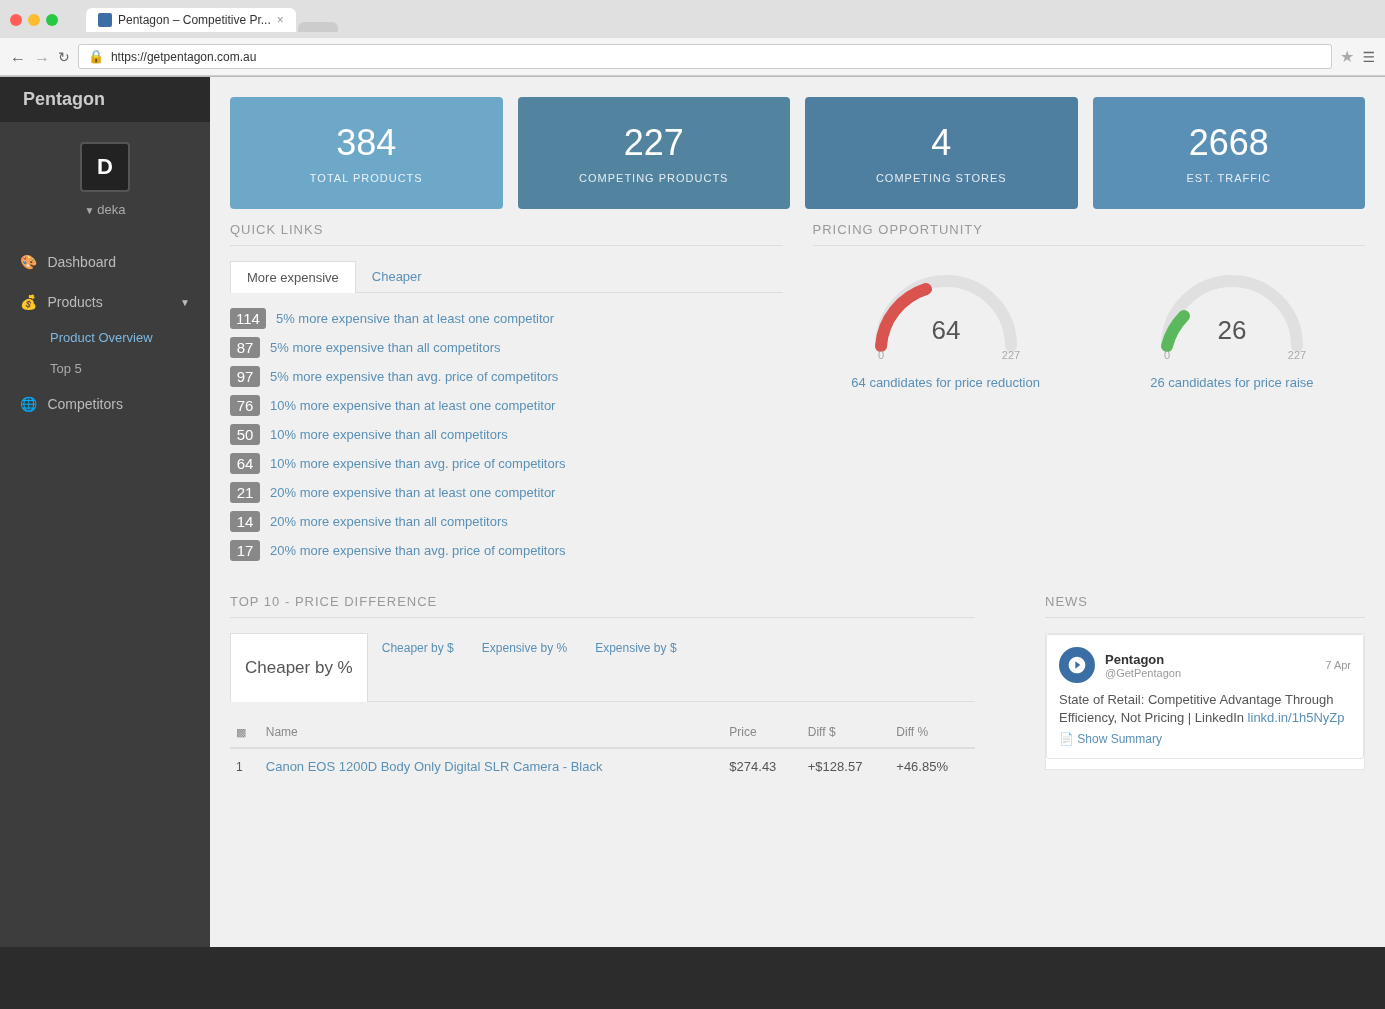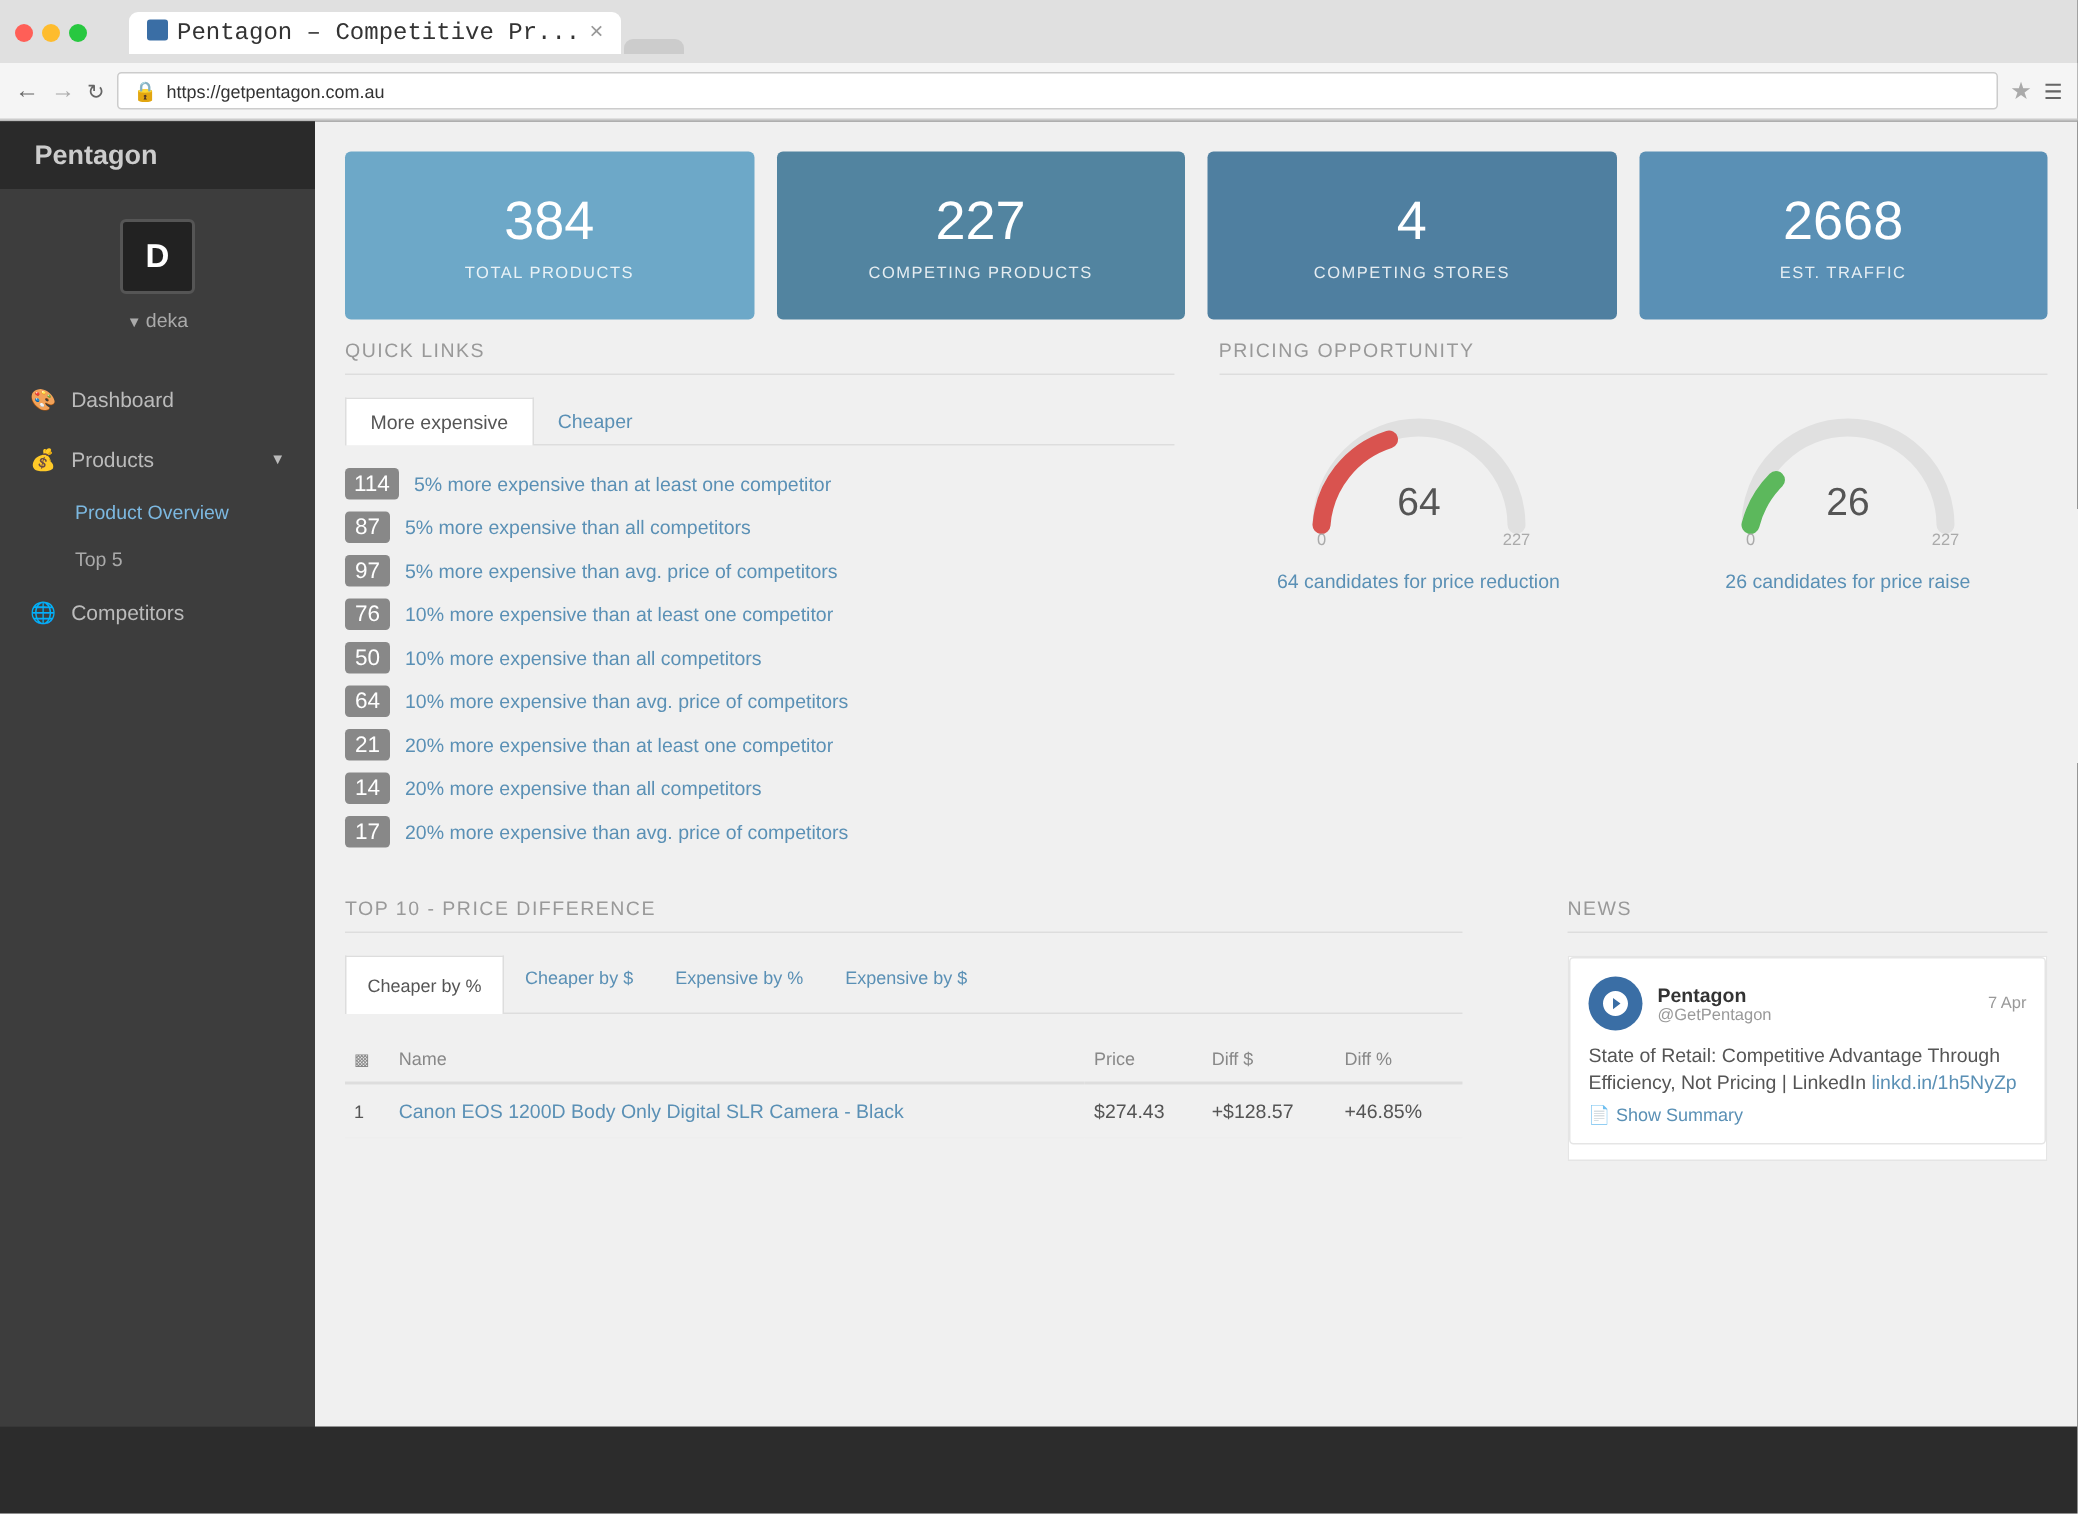--- a/index.html
+++ b/index.html
@@ -53,21 +53,21 @@
     .gauge-container { text-align: center; flex: 1; }
     .gauge-label { color: #5a90b5; font-size: 13px; margin-top: 10px; cursor: pointer; }
 
     
     .bottom-section { display: flex; gap: 30px; margin-top: 25px; }
     .bottom-left { flex: 1; min-width: 0; }
     .bottom-right { width: 320px; flex-shrink: 0; margin-left: 40px; }
 
     
     .price-tabs { display: flex; margin-bottom: 15px; border-bottom: 1px solid #ddd; }
-    .price-tab { padding: 12px 14px; font-size: 12px; cursor: pointer; color: #666; border: 1px solid transparent; border-bottom: none; background: none; }
+    .price-tab { padding: 24px 14px; font-size: 17px; cursor: pointer; color: #666; border: 1px solid transparent; border-bottom: none; background: none; }
     .price-tab.active { background: white; border-color: #ddd; border-bottom-color: white; color: #555; margin-bottom: -1px; }
     .price-tab-link { padding: 8px 14px; font-size: 12px; cursor: pointer; color: #5a90b5; background: none; border: none; }
 
     
     .data-table { width: 100%; border-collapse: collapse; font-size: 13px; }
     .data-table th { color: #888; font-weight: normal; text-align: left; padding: 8px 6px; border-bottom: 2px solid #ddd; font-size: 12px; }
     .data-table td { padding: 10px 6px; border-bottom: 1px solid #eee; color: #555; }
     .data-table td.link { color: #5a90b5; cursor: pointer; }
     .positive { color: #5a9; }
 
@@ -98,21 +98,21 @@
 <body>
 
 <div style="background:#e0e0e0; padding:8px 10px 0; border-bottom:1px solid #bbb;">
   <div style="display:flex; align-items:center; gap:8px; margin-bottom:6px;">
     <div style="display:flex; gap:6px;">
       <div style="width:12px;height:12px;border-radius:50%;background:#ff5f57;"></div>
       <div style="width:12px;height:12px;border-radius:50%;background:#febc2e;"></div>
       <div style="width:12px;height:12px;border-radius:50%;background:#28c840;"></div>
     </div>
     <div style="display:flex; align-items:flex-end; gap:2px; margin-left:20px;">
-      <div style="background:white; border-radius:6px 6px 0 0; padding:5px 12px; font-size:16px; color:#333; display:flex; align-items:flex-start; gap:6px; min-width:180px;font-family:Liberation Mono, monospace;">
+      <div style="background:white; border-radius:6px 6px 0 0; padding:5px 12px; font-size:12px; color:#333; display:flex; align-items:flex-start; gap:6px; min-width:180px;">
         <span style="width:14px;height:14px;background:#3a6ea5;border-radius:2px;display:inline-block;"></span>
         <span>Pentagon – Competitive Pr...</span>
         <span style="color:#999;margin-left:auto;cursor:pointer;">×</span>
       </div>
       <div style="background:#ccc; border-radius:6px 6px 0 0; padding:5px 12px; font-size:12px; color:#666; width:40px;"></div>
     </div>
   </div>
   <div style="background:#f5f5f5; padding:6px 10px; display:flex; align-items:center; gap:8px; border-bottom:1px solid #ccc; margin:0 -10px; padding-left:10px;">
     <button style="background:none;border:none;color:#666;font-size:16px;cursor:pointer;">←</button>
     <button style="background:none;border:none;color:#aaa;font-size:16px;cursor:pointer;">→</button>

